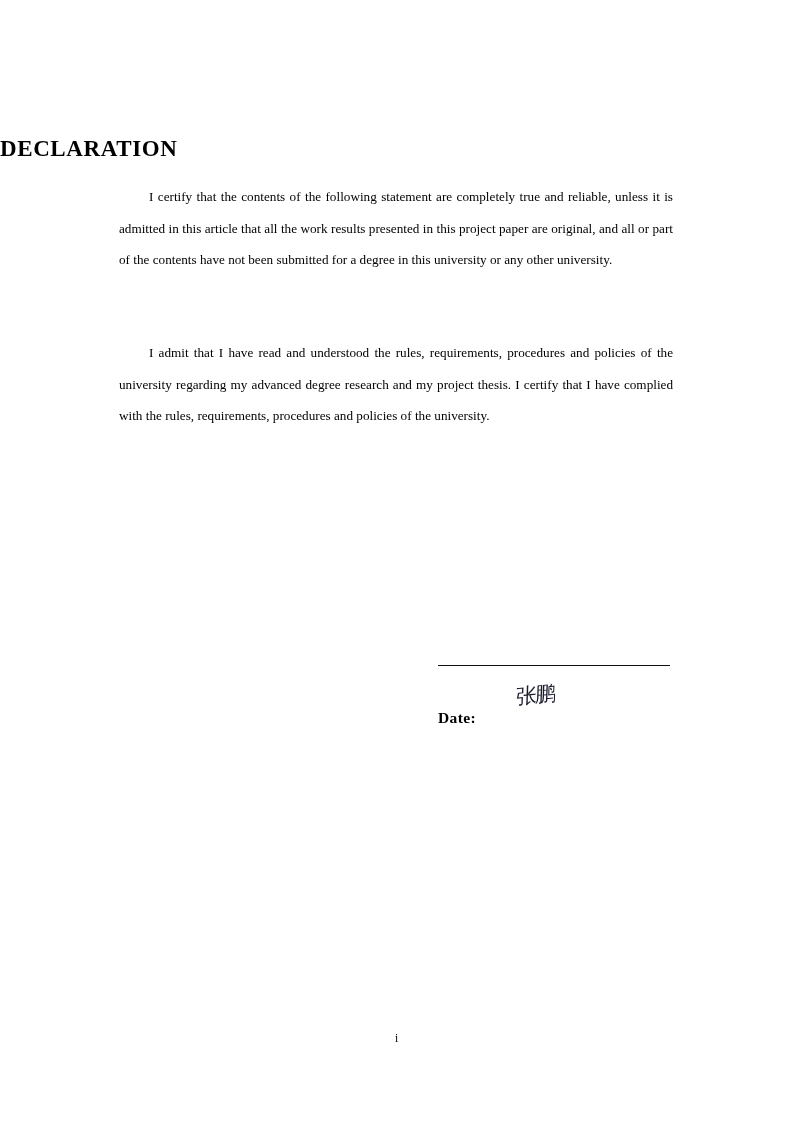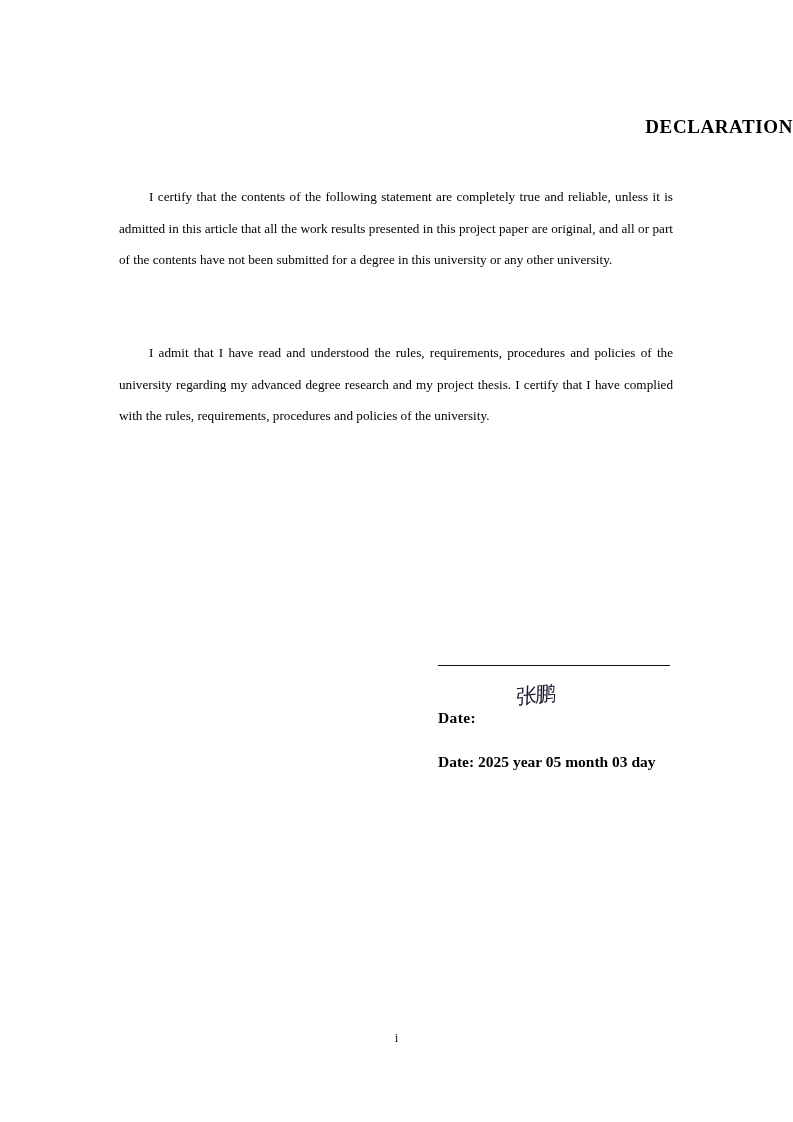--- a/index.html
+++ b/index.html
@@ -20,23 +20,23 @@
     position: relative;
     width: 793px;
     height: 1122px;
     box-sizing: border-box;
   }
 
   .doc-title {
     position: absolute;
     left: 0;
     right: 0;
-    top: 116px;
-    text-align: right;
-    font-size: 19px;
+    top: 136px;
+    text-align: left;
+    font-size: 23px;
     font-weight: bold;
     letter-spacing: 0.6px;
     font-family: "Liberation Serif", "DejaVu Serif", serif;
   }
 
   .body-block {
     position: absolute;
     left: 119px;
     width: 554px;
     font-size: 13.2px;
@@ -123,18 +123,17 @@
   </div>
 
   <div class="sig-block">
     <div class="sig-line"></div>
 
     <div class="sig-name-row">
       <span>Date:</span>
       <span class="handwriting">张鹏</span>
     </div>
 
-    <div class="sig-date">Date: 2025 year 05 month 03 day</div>
   </div>
 
   <div class="page-number">i</div>
 
 </div>
 
 </body></html>

